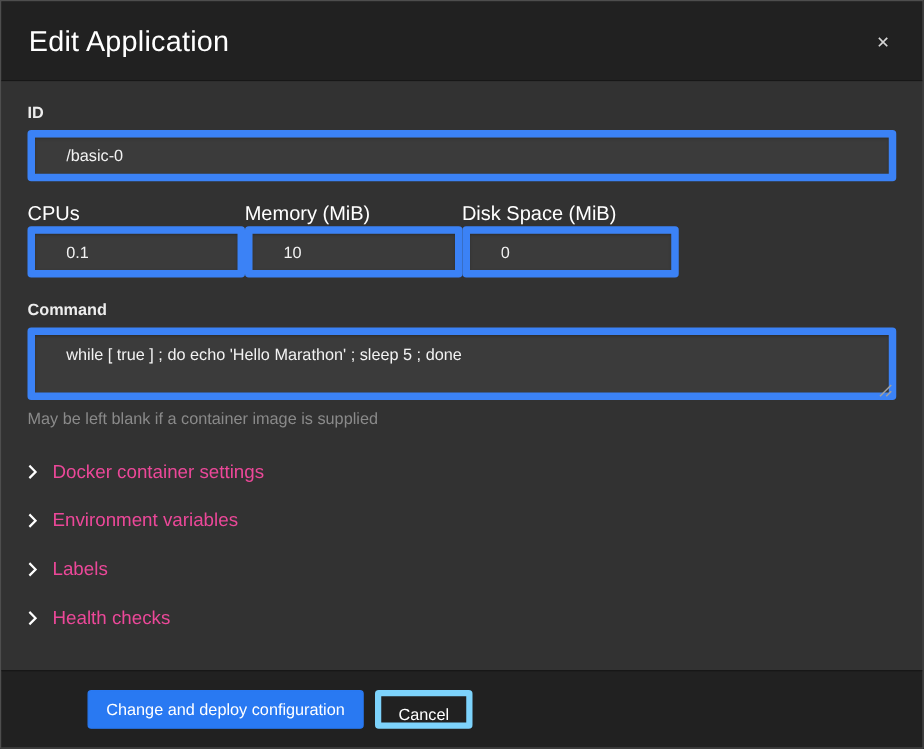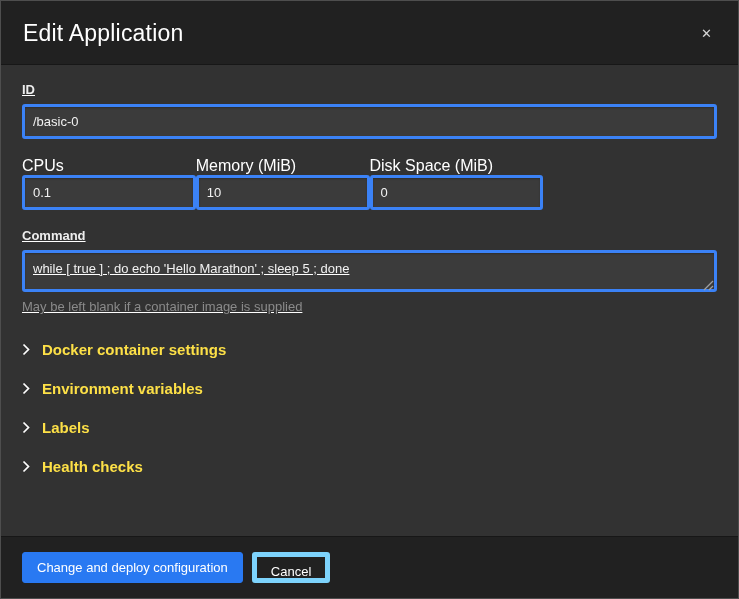--- a/index.html
+++ b/index.html
@@ -44,52 +44,52 @@
     font-family: "Liberation Sans", sans-serif;
   }
 
   
   .modal-body {
     flex: 1 1 auto;
     padding: 17px 21px 0 21px;
     background: #323232;
   }
 
-  .field { margin-bottom: 18px; text-decoration: underline; }
+  .field { margin-bottom: 18px; }
   .field label {
     display: block;
     font-size: 13px;
     font-weight: 700;
     color: #ededed;
     margin-bottom: 7px;
   }
 
   .text-input, .textarea-input {
     width: 100%;
     background: #3b3b3b;
-    border: 3px solid #3b82f6;
+    border: 6px solid #3b82f6;
     border-radius: 3px;
     color: #f2f2f2;
     font-size: 13px;
     font-family: "Liberation Sans", sans-serif;
-    padding: 7px 8px;
+    padding: 7px 25px;
     outline: none;
     box-shadow: inset 0 1px 2px rgba(0,0,0,0.25);
   }
 
   .field-row {
     display: grid;
     grid-template-columns: repeat(4, 1fr);
     gap: 0;
     margin-bottom: 18px;
   }
 
   .textarea-wrap { position: relative; }
   .textarea-input {
-    height: 42px;
+    height: 58px;
     resize: none;
     line-height: 1.45;
     display: block;
   }
   .resize-grip {
     position: absolute;
     right: 3px;
     bottom: 4px;
     width: 11px;
     height: 11px;
@@ -112,22 +112,22 @@
     padding: 11px 0;
     cursor: pointer;
   }
   .section-row .chev {
     display: inline-flex;
     width: 9px;
     flex: 0 0 auto;
   }
   .section-label {
     font-size: 15px;
-    font-weight: 700;
-    color: #fde047;
+    font-weight: 400;
+    color: #ec4899;
   }
 
   
   .modal-footer {
     flex: 0 0 auto;
     background: #212121;
     border-top: 1px solid #171717;
     padding: 15px 21px;
     display: flex;
     align-items: center;
@@ -139,20 +139,21 @@
     font-size: 13px;
     border-radius: 3px;
     cursor: pointer;
     font-family: "Liberation Sans", sans-serif;
     color: #ffffff;
     line-height: 29px;
   }
   .btn-primary {
     background: #2979f2;
     border: 1px solid #2979f2;
+    margin-left: 48px;
   }
   .btn-cancel {
     background: transparent;
     border: 5px solid #7dd3fc;
   }
 </style>
 </head>
 <body>
 
 <div class="modal">

